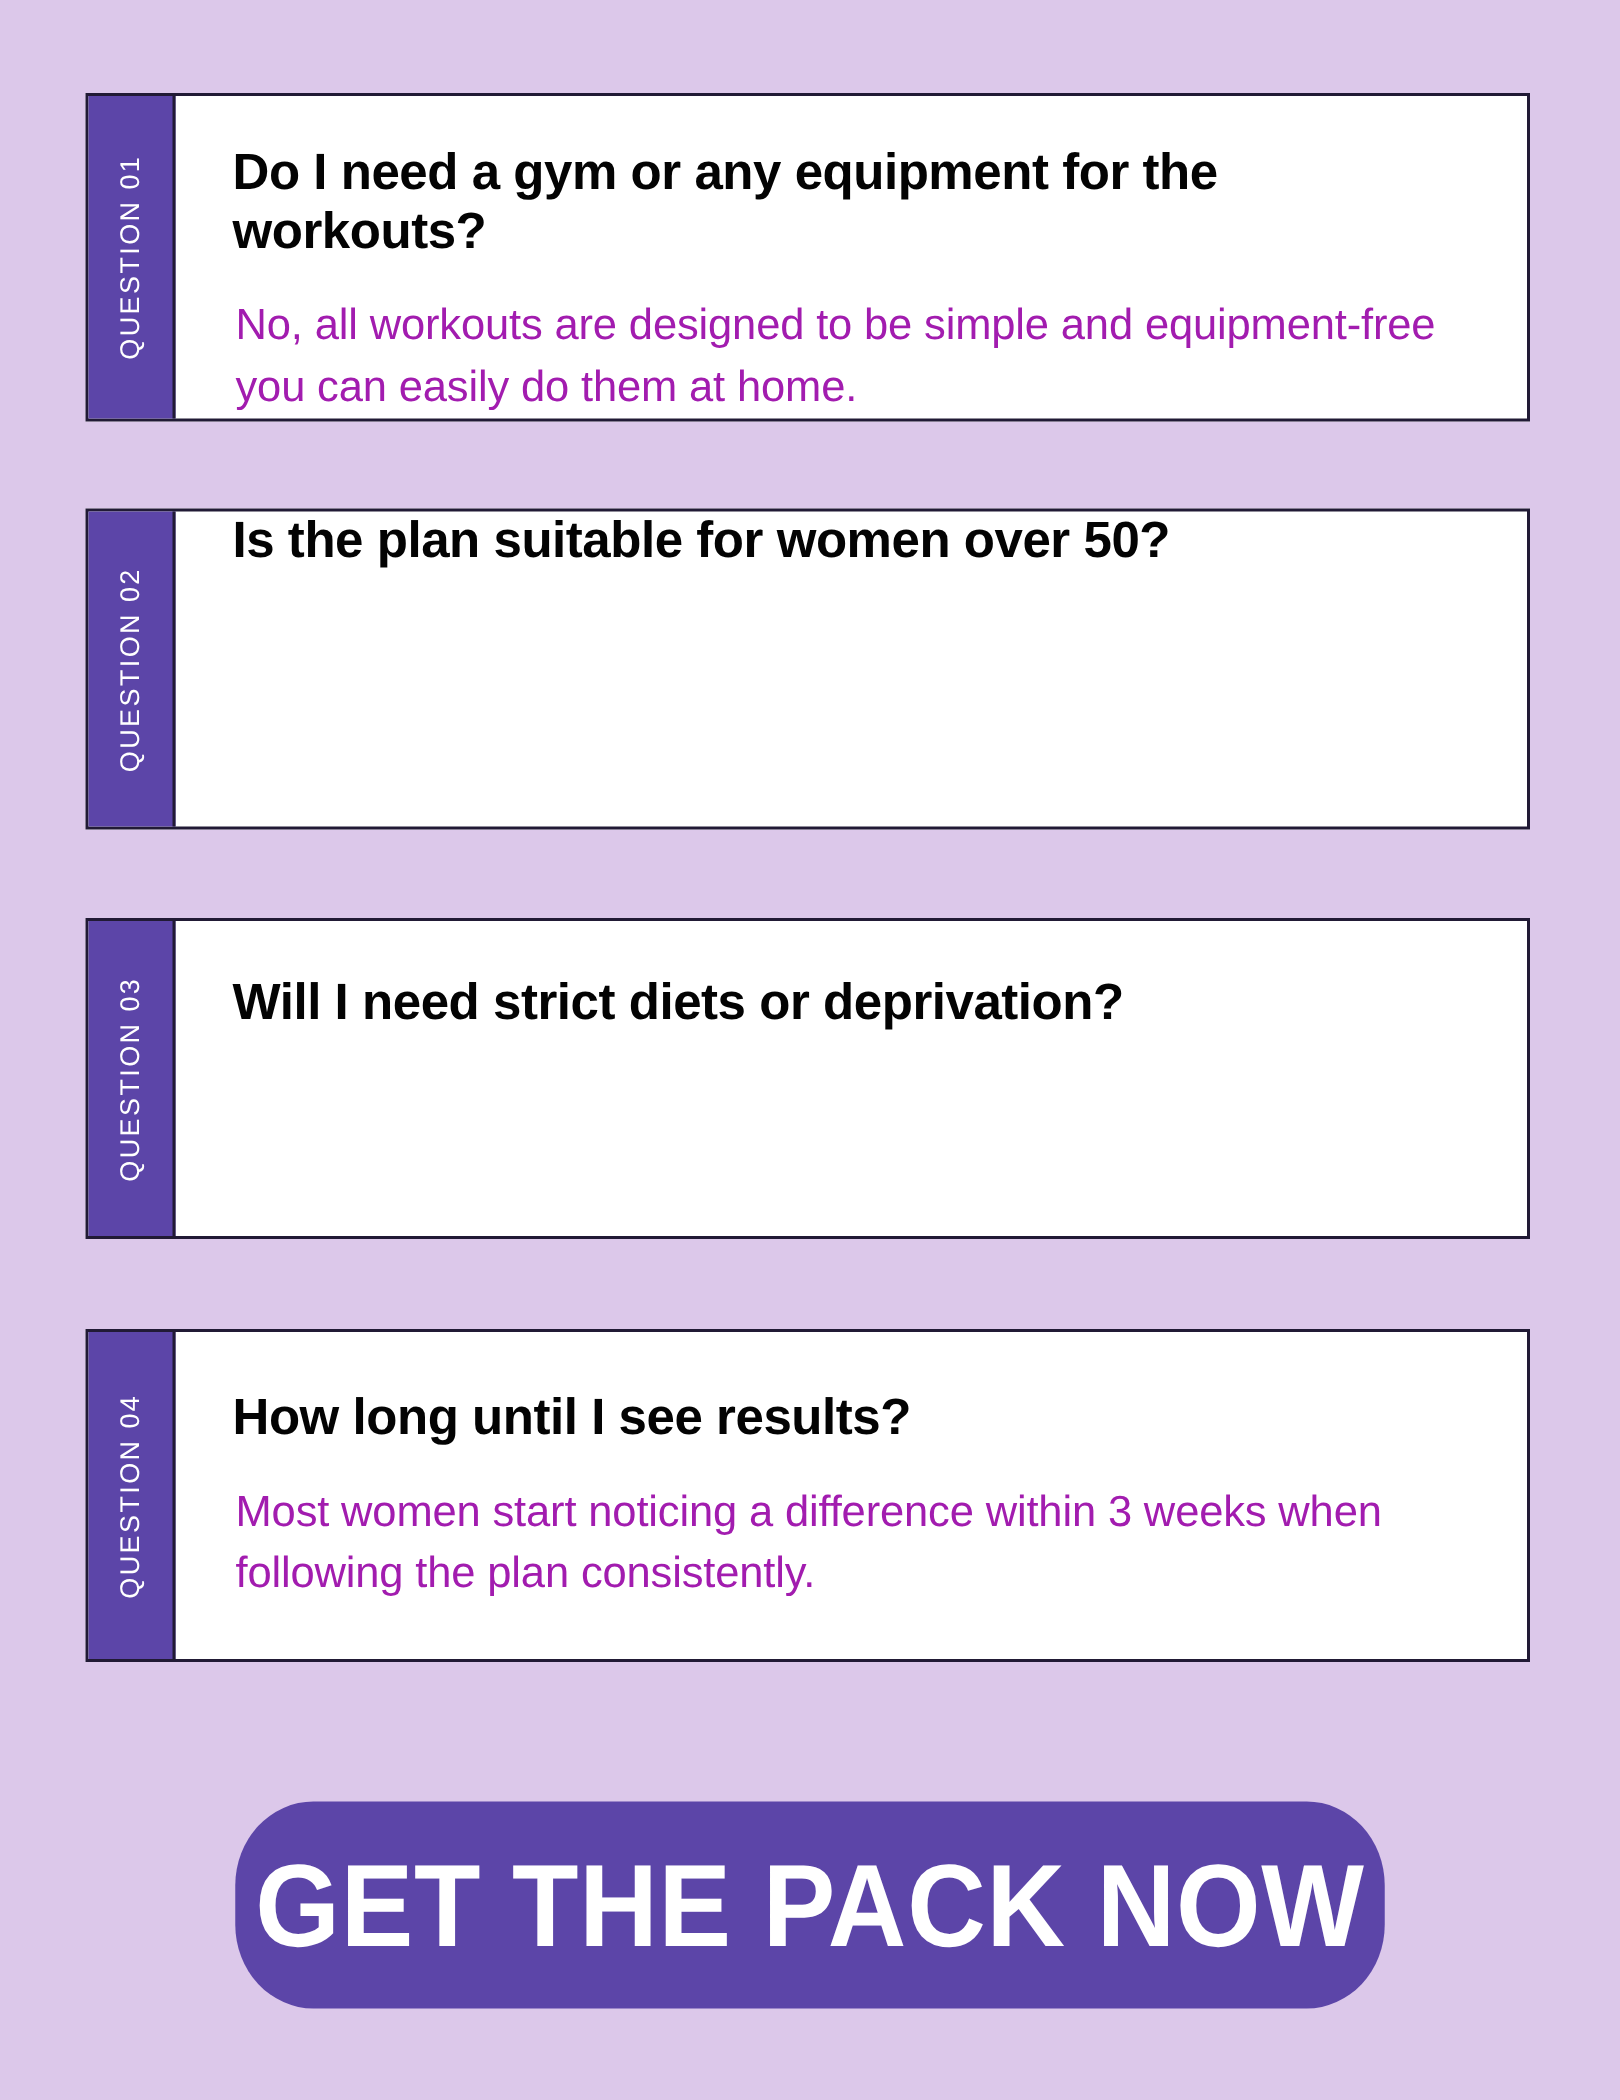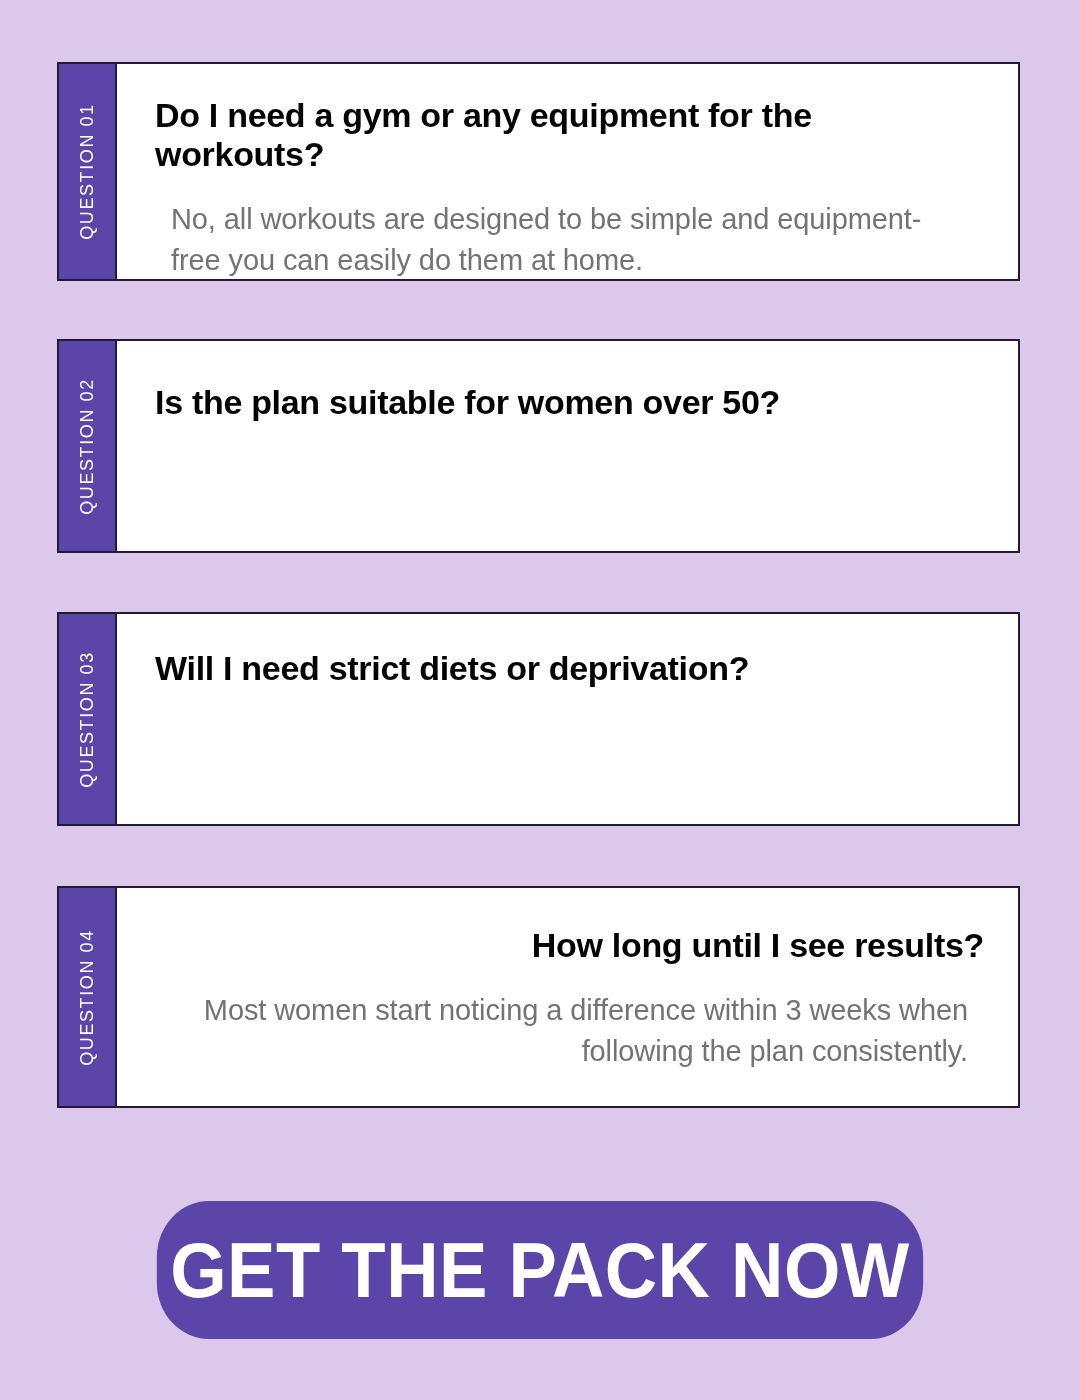--- a/index.html
+++ b/index.html
@@ -62,48 +62,49 @@
     transform-origin: center center;
   }
 
   .q-body {
     flex: 1 1 auto;
     padding: 0 34px 0 38px;
     display: flex;
     flex-direction: column;
     justify-content: center;
     box-sizing: border-box;
+    gap: 12px;
   }
 
   .q-title {
     font-family: "Liberation Sans", sans-serif;
     font-size: 34px;
     font-weight: bold;
     color: #030303;
     letter-spacing: -0.3px;
     line-height: 1.15;
     margin: 0 0 9px 0;
   }
 
   .q-answer {
     font-family: "Liberation Sans", sans-serif;
     font-size: 29px;
     font-weight: 400;
-    color: #737373;
+    color: #a21caf;
     line-height: 41px;
-    margin: 16px;
+    margin: 2px;
     letter-spacing: -0.1px;
     max-width: 805px;
   }
 
   
   .faq-card.c1 .q-body { justify-content: flex-start; padding-top: 32px; }
-  .faq-card.c2 .q-body { justify-content: flex-start; padding-top: 42px; }
+  .faq-card.c2 .q-body { justify-content: flex-start; }
   .faq-card.c3 .q-body { justify-content: space-between; padding-top: 35px; }
-  .faq-card.c4 .q-body { justify-content: flex-start; padding-top: 38px; text-align: right; }
+  .faq-card.c4 .q-body { justify-content: flex-start; padding-top: 38px; }
 
   
   .cta-button {
     position: absolute;
     left: 128px;
     top: 1201px;
     width: 824px;
     height: 138px;
     background: #5c45a8;
     border: none;

